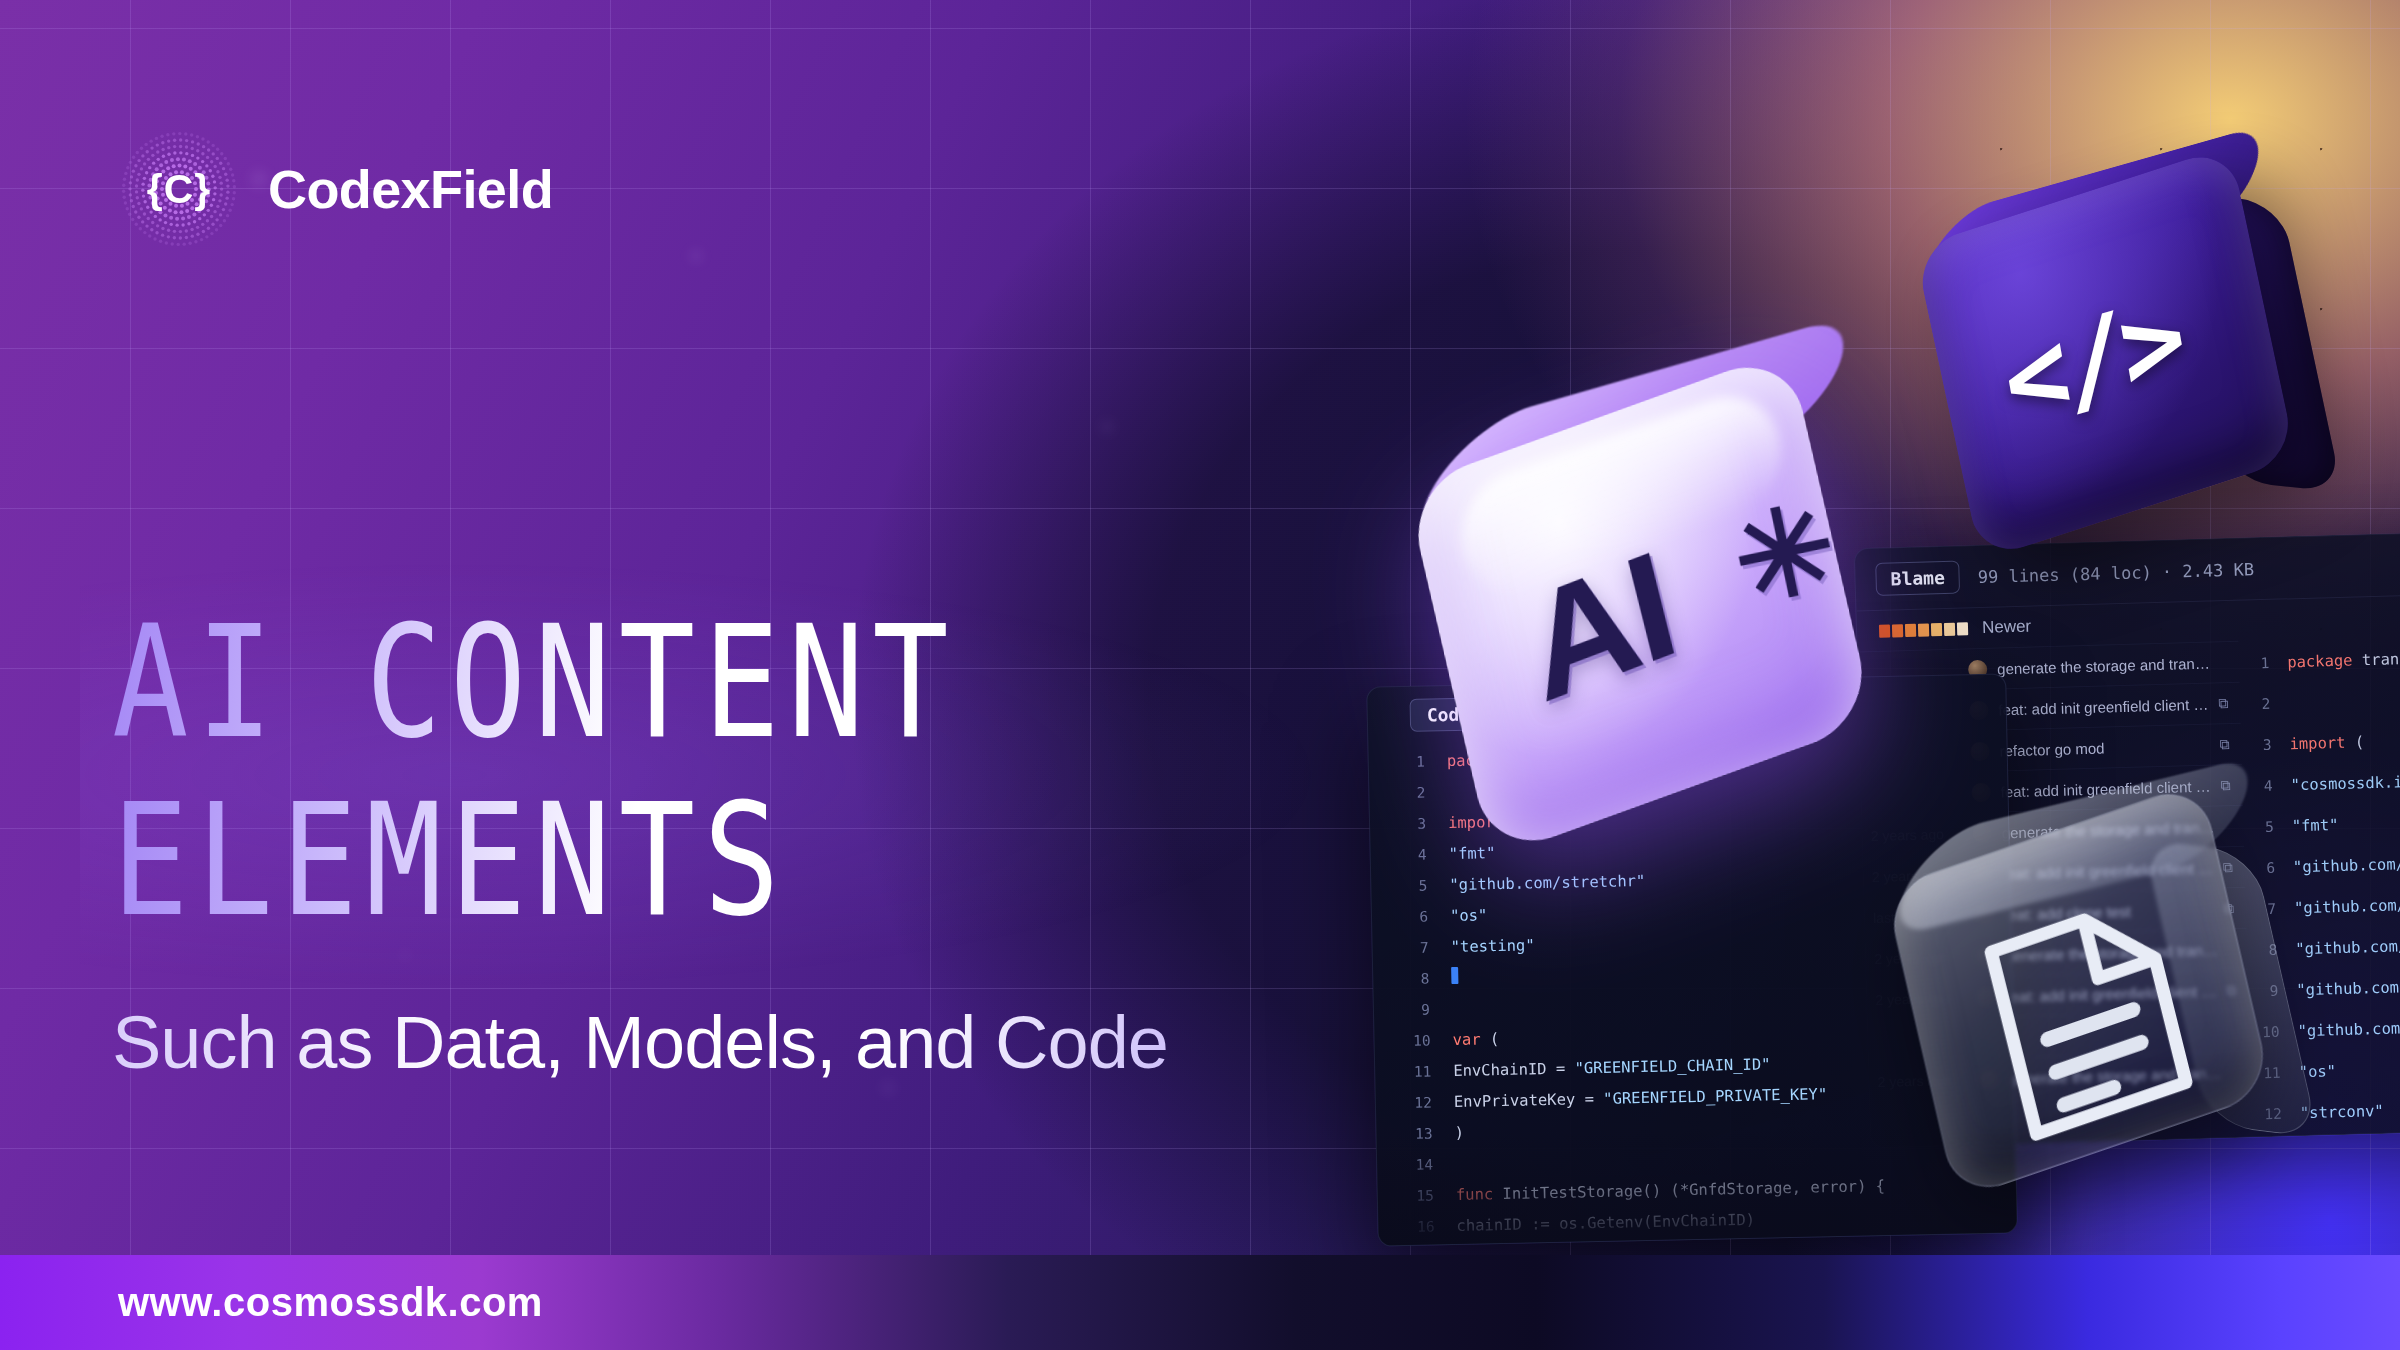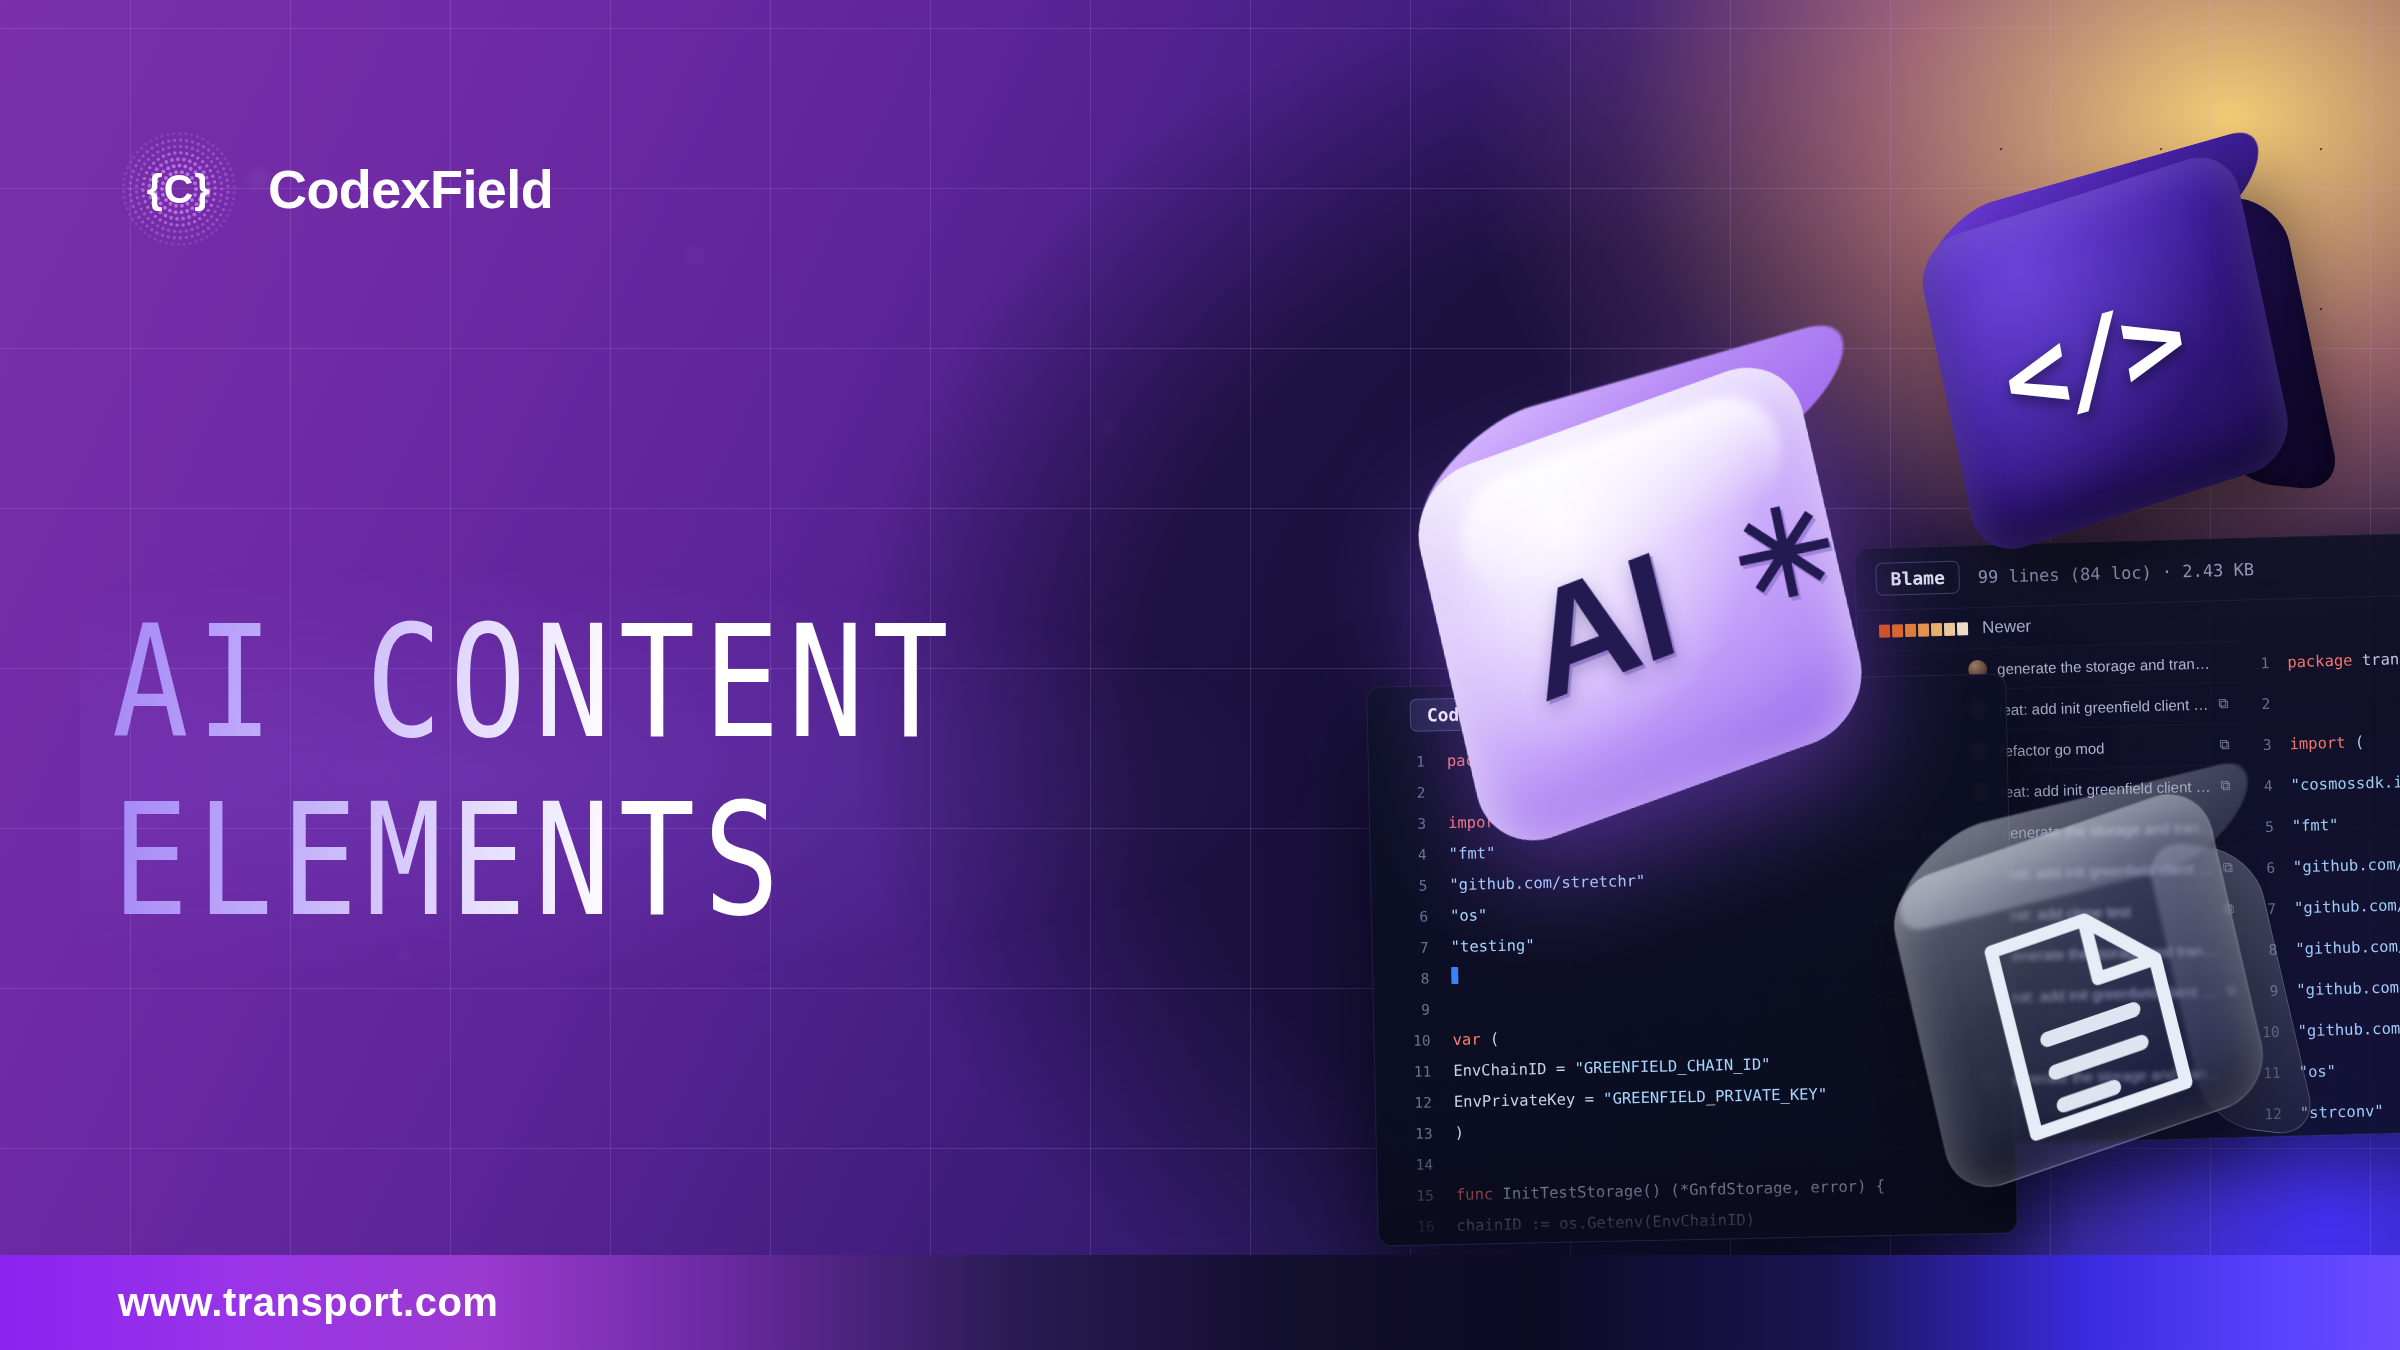--- a/index.html
+++ b/index.html
@@ -785,18 +785,19 @@
     </div>
     <div class="logo-word">CodexField</div>
   </div>
 
 
   <div class="headline">
     <div class="hl-line l1">AI CONTENT</div>
     <div class="hl-line l2">ELEMENTS</div>
   </div>
 
+  <div class="subtitle">Such as Data, Models, and Code</div>
 
   <div class="footer">
-    <span class="footer-url">www.transport.com</span>
+    <span class="footer-url">www.cosmossdk.com</span>
   </div>
 
 </div>
 
 </body></html>

